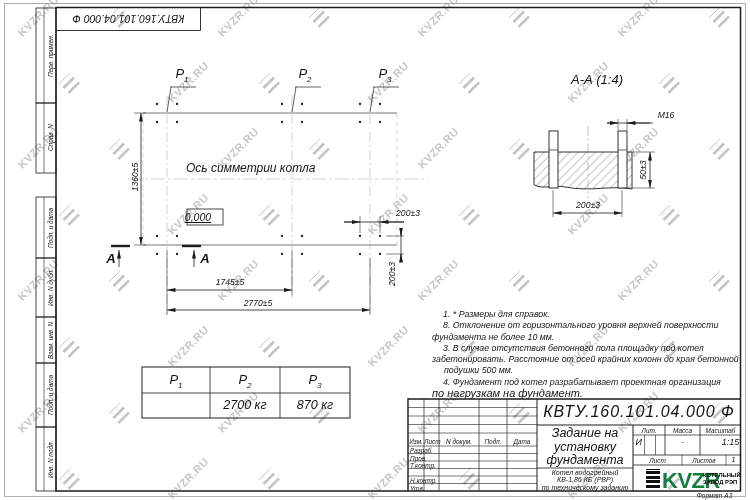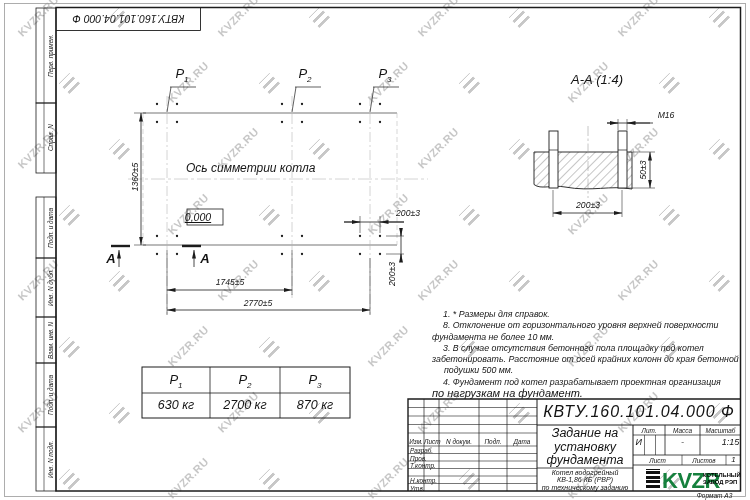--- a/index.html
+++ b/index.html
@@ -298,21 +298,20 @@
     <div class="abs t dim c" style="left:652px;top:110.5px;width:28px;">М16</div>
     <div class="abs t dim c r90" style="left:626px;top:165px;width:36px;height:10px;">50±3</div>
     <div class="abs t dim c" style="left:567px;top:200.5px;width:42px;">200±3</div>
 
     <div class="abs t c" style="left:142px;top:367px;width:68px;height:26px;line-height:26px;font-size:13px;">
       <span>P</span><sub class="ls">1</sub></div>
     <div class="abs t c" style="left:210px;top:367px;width:70px;height:26px;line-height:26px;font-size:13px;">
       <span>P</span><sub class="ls">2</sub></div>
     <div class="abs t c" style="left:280px;top:367px;width:70px;height:26px;line-height:26px;font-size:13px;">
       <span>P</span><sub class="ls">3</sub></div>
-    <div class="abs t c" style="left:142px;top:393px;width:68px;height:25px;line-height:25px;font-size:12.5px;">630  кг</div>
     <div class="abs t c" style="left:210px;top:393px;width:70px;height:25px;line-height:25px;font-size:12.5px;">2700  кг</div>
     <div class="abs t c" style="left:280px;top:393px;width:70px;height:25px;line-height:25px;font-size:12.5px;">870  кг</div>
 
     <div class="abs" style="left:432px;top:309px;width:310px;">
       <div class="t note-line ind" style="font-size:8.8px;line-height:11.3px;">1. * Размеры для справок.</div>
       <div class="t note-line ind" style="font-size:8.8px;line-height:11.3px;">8. Отклонение от горизонтального уровня верхней поверхности</div>
       <div class="t note-line" style="font-size:8.8px;line-height:11.3px;">фундамента не более 10 мм.</div>
       <div class="t note-line ind" style="font-size:8.8px;line-height:11.3px;">3. В случае отсутствия бетонного пола площадку под котел</div>
       <div class="t note-line" style="font-size:8.8px;line-height:11.3px;">забетонировать. Расстояние от осей крайних колонн до края бетонной</div>
       <div class="t note-line" style="font-size:8.8px;line-height:11.3px;margin-left:12px;">подушки 500 мм.</div>

